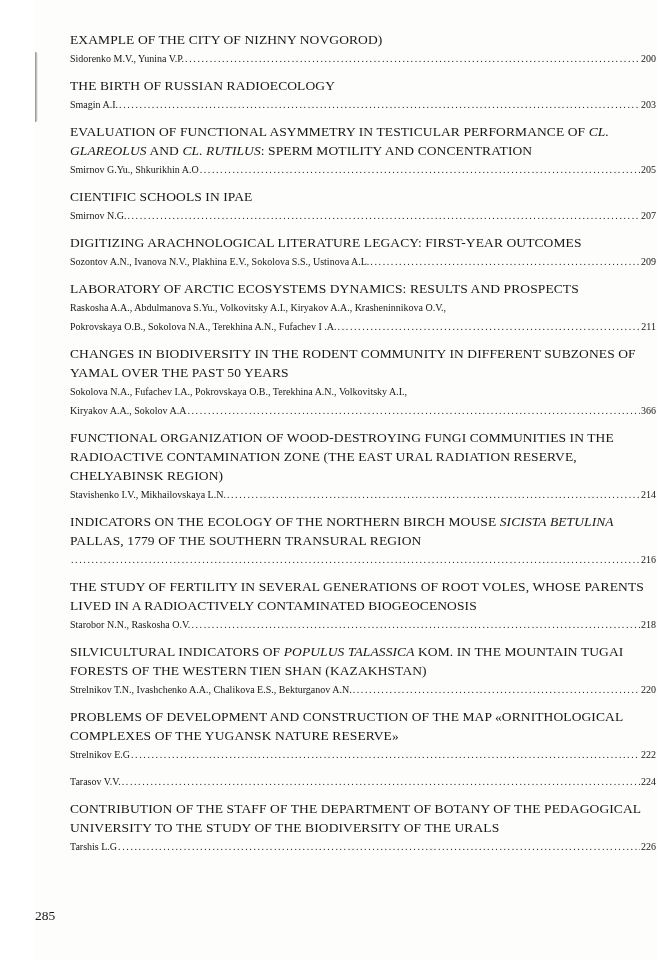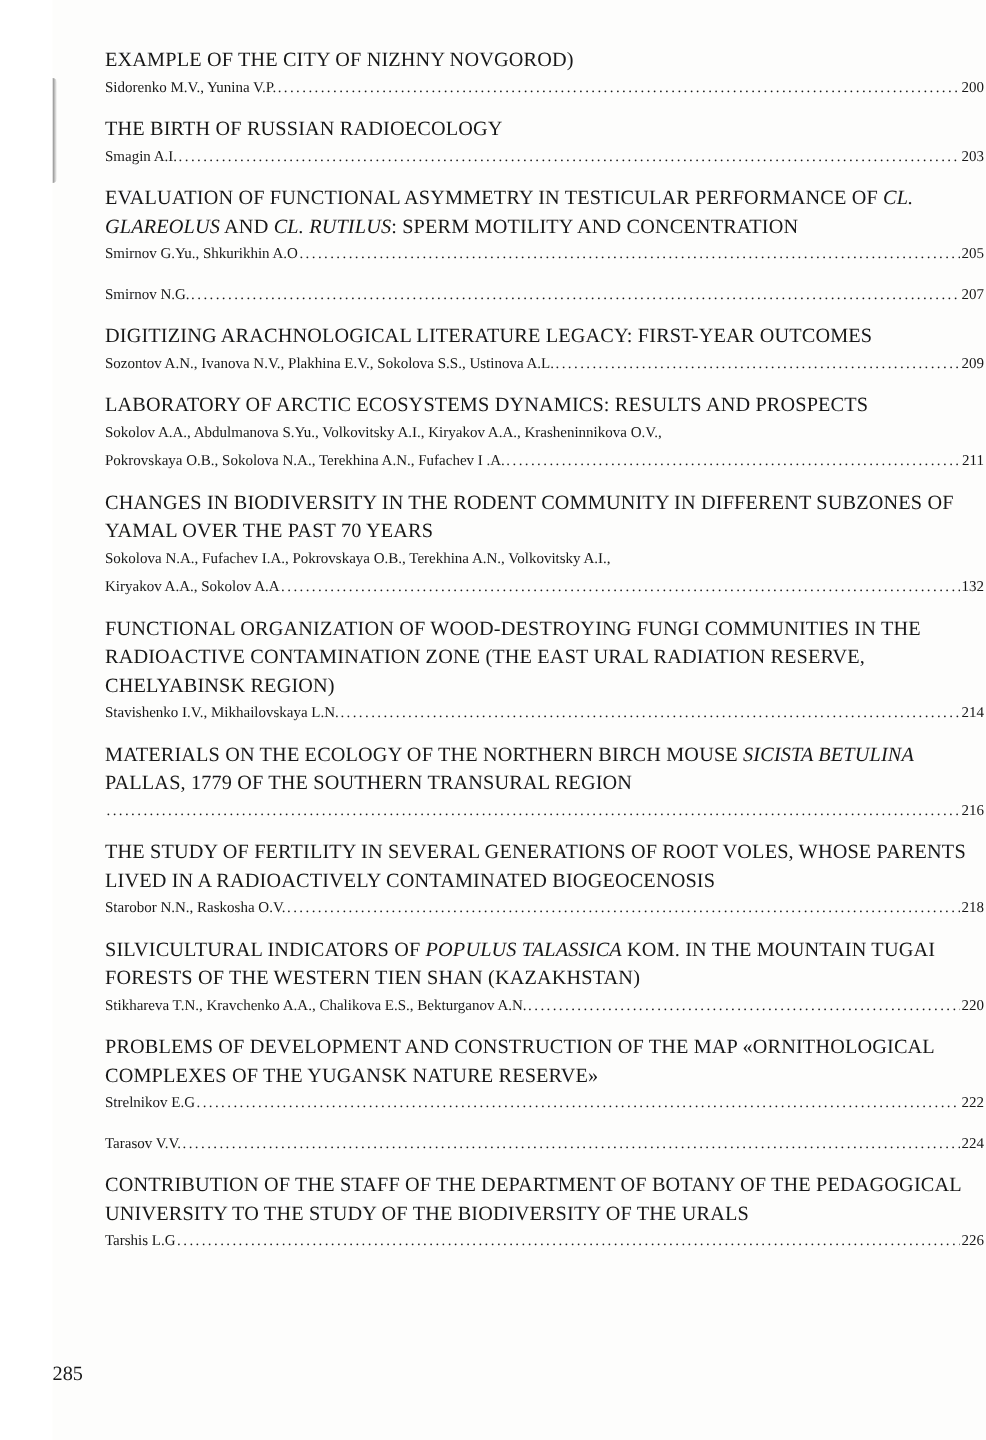--- a/index.html
+++ b/index.html
@@ -88,79 +88,80 @@
       </div>
       <div class="entry">
         <div class="title"><span>EVALUATION OF FUNCTIONAL ASYMMETRY IN TESTICULAR PERFORMANCE OF </span><em>CL. GLAREOLUS</em><span> AND </span><em>CL. RUTILUS</em><span>: SPERM MOTILITY AND CONCENTRATION</span></div>
         <div class="authors leader-line">
           <span class="author-names">Smirnov G.Yu., Shkurikhin A.O</span>
           <span class="dots">............................................................................................................................................................................................................................</span>
           <span class="pagenum">205</span>
         </div>
       </div>
       <div class="entry">
+        <div class="title"><span>CIENTIFIC SCHOOLS IN IPAE</span></div>
         <div class="authors leader-line">
           <span class="author-names">Smirnov N.G.</span>
           <span class="dots">............................................................................................................................................................................................................................</span>
           <span class="pagenum">207</span>
         </div>
       </div>
       <div class="entry">
         <div class="title"><span>DIGITIZING ARACHNOLOGICAL LITERATURE LEGACY: FIRST-YEAR OUTCOMES</span></div>
         <div class="authors leader-line">
           <span class="author-names">Sozontov A.N., Ivanova N.V., Plakhina E.V., Sokolova S.S., Ustinova A.L.</span>
           <span class="dots">............................................................................................................................................................................................................................</span>
           <span class="pagenum">209</span>
         </div>
       </div>
       <div class="entry">
         <div class="title"><span>LABORATORY OF ARCTIC ECOSYSTEMS DYNAMICS: RESULTS AND PROSPECTS</span></div>
-        <div class="authors"><span class="author-names">Sokolov A.A., Abdulmanova S.Yu., Volkovitsky A.I., Kiryakov A.A., Krasheninnikova O.V.,</span></div>
+        <div class="authors"><span class="author-names">Raskosha A.A., Abdulmanova S.Yu., Volkovitsky A.I., Kiryakov A.A., Krasheninnikova O.V.,</span></div>
         <div class="authors leader-line">
           <span class="author-names">Pokrovskaya O.B., Sokolova N.A., Terekhina A.N., Fufachev I .A.</span>
           <span class="dots">............................................................................................................................................................................................................................</span>
           <span class="pagenum">211</span>
         </div>
       </div>
       <div class="entry">
-        <div class="title"><span>CHANGES IN BIODIVERSITY IN THE RODENT COMMUNITY IN DIFFERENT SUBZONES OF YAMAL OVER THE PAST 70 YEARS</span></div>
+        <div class="title"><span>CHANGES IN BIODIVERSITY IN THE RODENT COMMUNITY IN DIFFERENT SUBZONES OF YAMAL OVER THE PAST 50 YEARS</span></div>
         <div class="authors"><span class="author-names">Sokolova N.A., Fufachev I.A., Pokrovskaya O.B., Terekhina A.N., Volkovitsky A.I.,</span></div>
         <div class="authors leader-line">
           <span class="author-names">Kiryakov A.A., Sokolov A.A</span>
           <span class="dots">............................................................................................................................................................................................................................</span>
-          <span class="pagenum">132</span>
+          <span class="pagenum">366</span>
         </div>
       </div>
       <div class="entry">
         <div class="title"><span>FUNCTIONAL ORGANIZATION OF WOOD-DESTROYING FUNGI COMMUNITIES IN THE RADIOACTIVE CONTAMINATION ZONE (THE EAST URAL RADIATION RESERVE, CHELYABINSK REGION)</span></div>
         <div class="authors leader-line">
           <span class="author-names">Stavishenko I.V., Mikhailovskaya L.N.</span>
           <span class="dots">............................................................................................................................................................................................................................</span>
           <span class="pagenum">214</span>
         </div>
       </div>
       <div class="entry">
-        <div class="title"><span>MATERIALS ON THE ECOLOGY OF THE NORTHERN BIRCH MOUSE </span><em>SICISTA BETULINA</em><span> PALLAS, 1779 OF THE SOUTHERN TRANSURAL REGION</span></div>
+        <div class="title"><span>INDICATORS ON THE ECOLOGY OF THE NORTHERN BIRCH MOUSE </span><em>SICISTA BETULINA</em><span> PALLAS, 1779 OF THE SOUTHERN TRANSURAL REGION</span></div>
         <div class="authors leader-line">
           <span class="dots">............................................................................................................................................................................................................................</span>
           <span class="pagenum">216</span>
         </div>
       </div>
       <div class="entry">
         <div class="title"><span>THE STUDY OF FERTILITY IN SEVERAL GENERATIONS OF ROOT VOLES, WHOSE PARENTS LIVED IN A RADIOACTIVELY CONTAMINATED BIOGEOCENOSIS</span></div>
         <div class="authors leader-line">
           <span class="author-names">Starobor N.N., Raskosha O.V.</span>
           <span class="dots">............................................................................................................................................................................................................................</span>
           <span class="pagenum">218</span>
         </div>
       </div>
       <div class="entry">
         <div class="title"><span>SILVICULTURAL INDICATORS OF </span><em>POPULUS TALASSICA</em><span> KOM. IN THE MOUNTAIN TUGAI FORESTS OF THE WESTERN TIEN SHAN (KAZAKHSTAN)</span></div>
         <div class="authors leader-line">
-          <span class="author-names">Stikhareva T.N., Kravchenko A.A., Chalikova E.S., Bekturganov A.N.</span>
+          <span class="author-names">Strelnikov T.N., Ivashchenko A.A., Chalikova E.S., Bekturganov A.N.</span>
           <span class="dots">............................................................................................................................................................................................................................</span>
           <span class="pagenum">220</span>
         </div>
       </div>
       <div class="entry">
         <div class="title"><span>PROBLEMS OF DEVELOPMENT AND CONSTRUCTION OF THE MAP «ORNITHOLOGICAL COMPLEXES OF THE YUGANSK NATURE RESERVE»</span></div>
         <div class="authors leader-line">
           <span class="author-names">Strelnikov E.G</span>
           <span class="dots">............................................................................................................................................................................................................................</span>
           <span class="pagenum">222</span>

